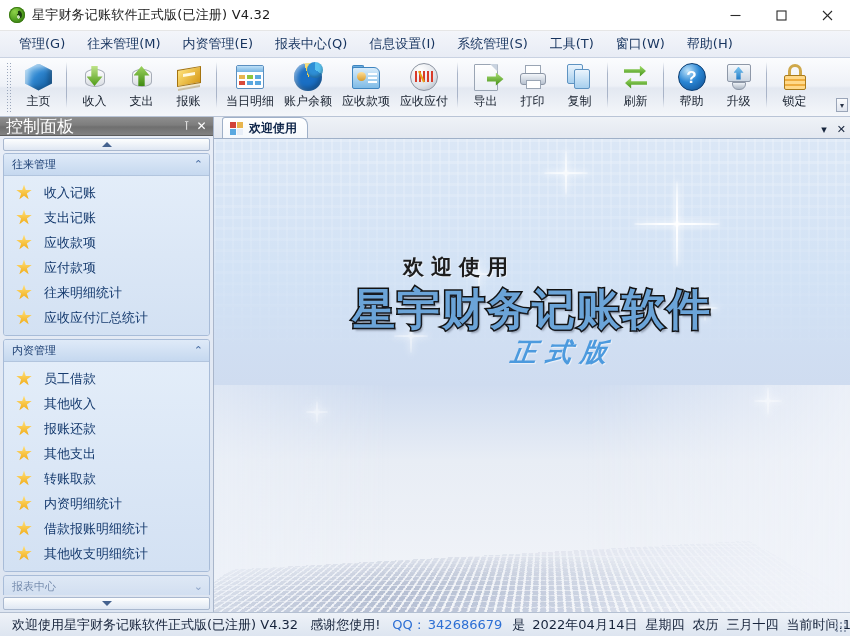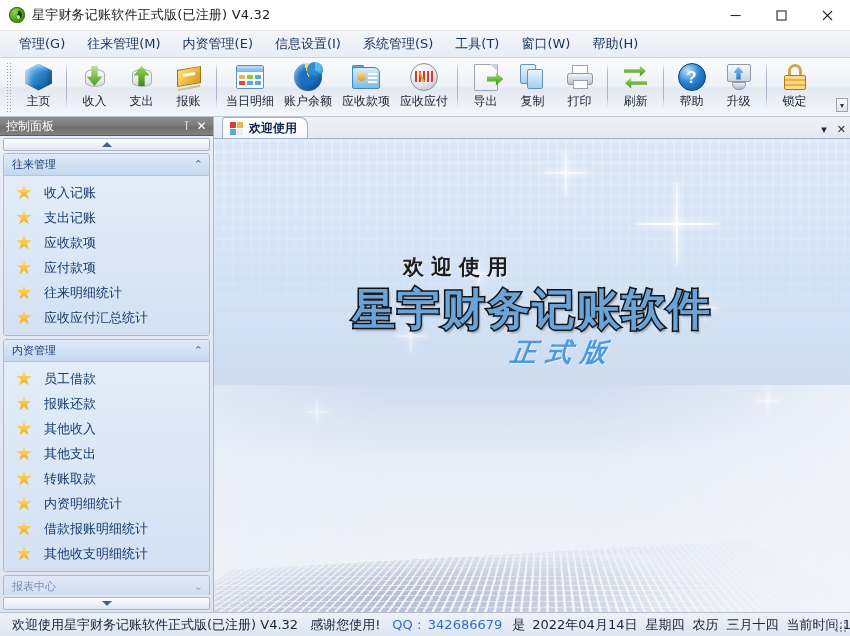--- a/index.html
+++ b/index.html
@@ -320,21 +320,21 @@
     border-right: 1px solid #a9b6cb;
     position: relative;
   }
   .panel-head {
     height: 19px; min-height: 19px;
     display: flex; align-items: center;
     background: linear-gradient(to bottom,#8e8e8e 0%,#7d7d7d 45%,#6f6f6f 55%,#828282 100%);
     color: #ffffff; padding: 0 4px 0 6px;
     border-bottom: 1px solid #5c5c5c;
   }
-  .panel-head .ph-title { font-size: 12px; flex: 1 1 auto; color: #fff; white-space: nowrap; }
+  .panel-head .ph-title { font-size: 17px; flex: 1 1 auto; color: #fff; white-space: nowrap; }
   .panel-head .ph-btn { width: 15px; text-align: center; color: #fff; font-size: 12px; line-height: 1; }
   .sb-scroll-top, .sb-scroll-bot {
     height: 13px; min-height: 13px; margin: 2px 3px;
     background: linear-gradient(to bottom,#fdfefe,#dfe7f3);
     border: 1px solid #a9b8cf; border-radius: 2px;
     display: flex; align-items: center; justify-content: center;
     color: #5f7characterized; position: relative;
   }
   .sb-scroll-top::after, .sb-scroll-bot::after {
     content: ""; width: 0; height: 0;
@@ -505,20 +505,21 @@
             <line x1="11" y1="2" x2="2" y2="11" stroke="#2b2b2b" stroke-width="1.1"></line>
           </svg>
       </div>
     </div>
   </div>
 
   <div class="menubar">
     <div class="menu-item">管理(G)</div>
     <div class="menu-item">往来管理(M)</div>
     <div class="menu-item">内资管理(E)</div>
+    <div class="menu-item">报表中心(Q)</div>
     <div class="menu-item">信息设置(I)</div>
     <div class="menu-item">系统管理(S)</div>
     <div class="menu-item">工具(T)</div>
     <div class="menu-item">窗口(W)</div>
     <div class="menu-item">帮助(H)</div>
   </div>
 
   <div class="toolbar">
     <div class="tb-grip"></div>
 
@@ -620,36 +621,36 @@
           <div class="ic-doc">
               <div class="sheet"></div>
               <div class="fold"></div>
               <div class="garr"></div>
             </div>
         </div>
         <div class="tb-lbl">导出</div>
       </div>
       <div class="tb-btn">
         <div class="tb-ico">
-          <div class="ic-copy">
-              <div class="s1"></div>
-              <div class="s2"></div>
-            </div>
-        </div>
-        <div class="tb-lbl">复制</div>
-      </div>
-      <div class="tb-btn">
-        <div class="tb-ico">
           <div class="ic-print">
               <div class="paper"></div>
               <div class="body2"></div>
               <div class="out"></div>
             </div>
         </div>
         <div class="tb-lbl">打印</div>
+      </div>
+      <div class="tb-btn">
+        <div class="tb-ico">
+          <div class="ic-copy">
+              <div class="s1"></div>
+              <div class="s2"></div>
+            </div>
+        </div>
+        <div class="tb-lbl">复制</div>
       </div>
     </div>
     <div class="tb-sep"></div>
 
     <div class="tb-group">
       <div class="tb-btn">
         <div class="tb-ico">
           <div class="ic-refresh">
               <div class="a"></div>
               <div class="b"></div>
@@ -750,25 +751,25 @@
             <div class="gh-title">内资管理</div>
             <div class="gh-chev">⌃</div>
           </div>
           <div class="group-body">
             <div class="sb-item">
               <div class="star"></div>
               <div class="lbl">员工借款</div>
             </div>
             <div class="sb-item">
               <div class="star"></div>
+              <div class="lbl">其他收入</div>
+            </div>
+            <div class="sb-item">
+              <div class="star"></div>
               <div class="lbl">报账还款</div>
-            </div>
-            <div class="sb-item">
-              <div class="star"></div>
-              <div class="lbl">其他收入</div>
             </div>
             <div class="sb-item">
               <div class="star"></div>
               <div class="lbl">其他支出</div>
             </div>
             <div class="sb-item">
               <div class="star"></div>
               <div class="lbl">转账取款</div>
             </div>
             <div class="sb-item">

